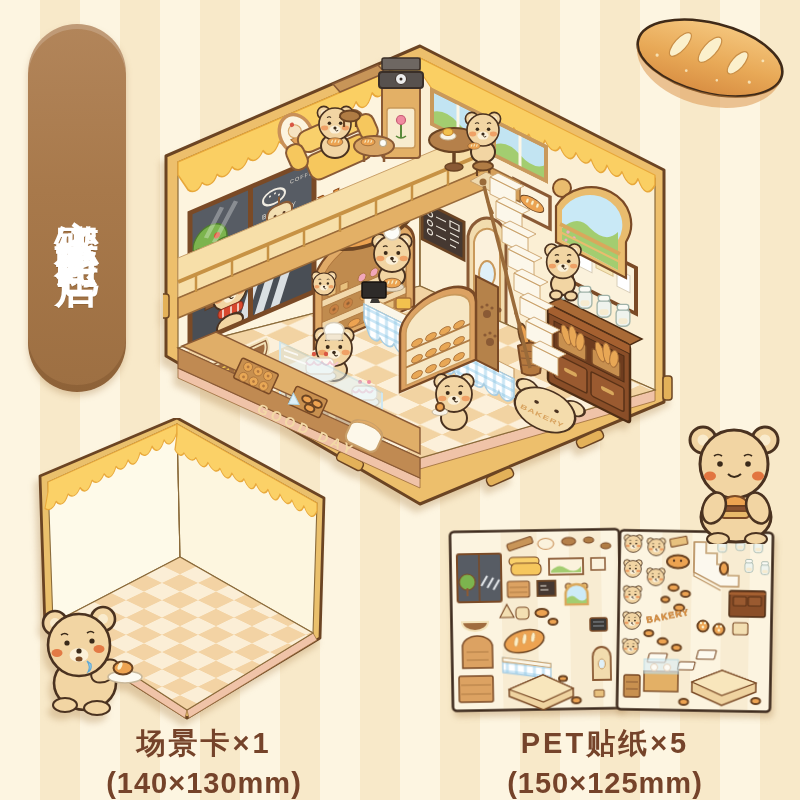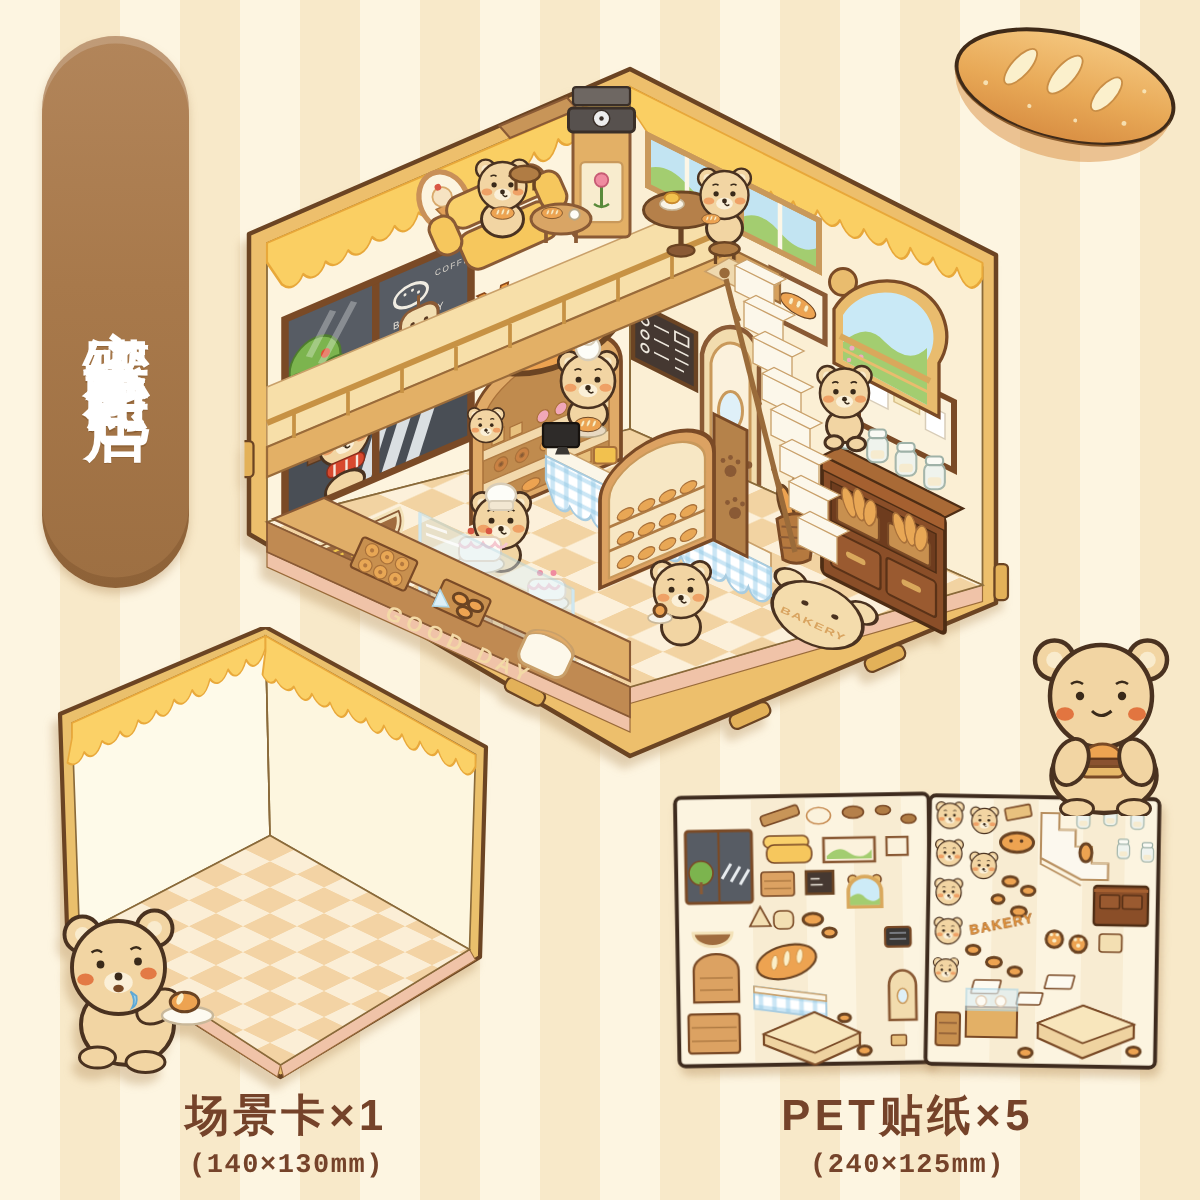--- a/index.html
+++ b/index.html
@@ -16,21 +16,21 @@
     box-shadow:inset 0 5px 0 rgba(255,255,255,.18), inset 0 -7px 0 rgba(60,30,0,.15), 0 4px 6px rgba(170,130,80,.35);
     display:flex;align-items:center;justify-content:center;
   }
   .badge span{
     writing-mode:vertical-rl;text-orientation:upright;
     color:#FFFFFF;font-weight:bold;font-size:44px;line-height:1;letter-spacing:7px;
     text-shadow:0 1px 0 rgba(90,50,10,.25);
   }
   .cap{position:absolute;text-align:center;color:#75432A;font-weight:bold;}
   .cap .l1{font-size:29px;letter-spacing:3px;}
-  .cap .l2{font-size:18px;letter-spacing:1px;margin-top:3px;font-family:Liberation Mono, monospace;}
+  .cap .l2{font-size:29px;letter-spacing:1px;margin-top:3px;}
   .shadowed{filter:drop-shadow(-4px 7px 3px rgba(176,136,84,.35));}
   .sheet{filter:drop-shadow(2px 5px 3px rgba(176,136,84,.4));}
   svg text{font-family:"Liberation Sans",sans-serif;}
   .fur{fill:#F2D5A3;stroke:#4A3220;stroke-width:2;}
   .crust{fill:#EDA351;stroke:#6B4423;stroke-width:2;}
 </style>
 </head>
 <body>
 
 <svg width="0" height="0" style="position:absolute" aria-hidden="true">
@@ -768,20 +768,20 @@
     <ellipse cx="82" cy="56" rx="6" ry="4.5" fill="#E06A35" opacity=".9"></ellipse>
   <g>
     <path d="M46,86 a13,10 0 0 1 26,0 Z" fill="#EDA351" stroke="#7A4A26" stroke-width="2"></path>
     <rect x="46" y="86" width="26" height="5" rx="2" fill="#8A5230" stroke="#5A3217" stroke-width="1"></rect>
     <rect x="45" y="91" width="28" height="7" rx="3.5" fill="#E8B96A" stroke="#7A4A26" stroke-width="2"></rect>
   </g>
   <ellipse cx="38" cy="88" rx="11" ry="16" transform="rotate(22 38 88)" class="fur" style="stroke-width:2.6"></ellipse>
   <ellipse cx="82" cy="88" rx="11" ry="16" transform="rotate(-22 82 88)" class="fur" style="stroke-width:2.6"></ellipse>
 </svg>
 
-<div class="cap" style="left:35px;top:724px;width:312px">
+<div class="cap" style="left:48px;top:724px;width:312px">
   <div class="l1">场景卡×1</div>
   <div class="l2">(140×130mm)</div>
 </div>
 <div class="cap" style="left:445px;top:724px;width:320px">
   <div class="l1">PET贴纸×5</div>
-  <div class="l2">(240×125mm)</div>
+  <div class="l2">(150×125mm)</div>
 </div>
 
 </body></html>

